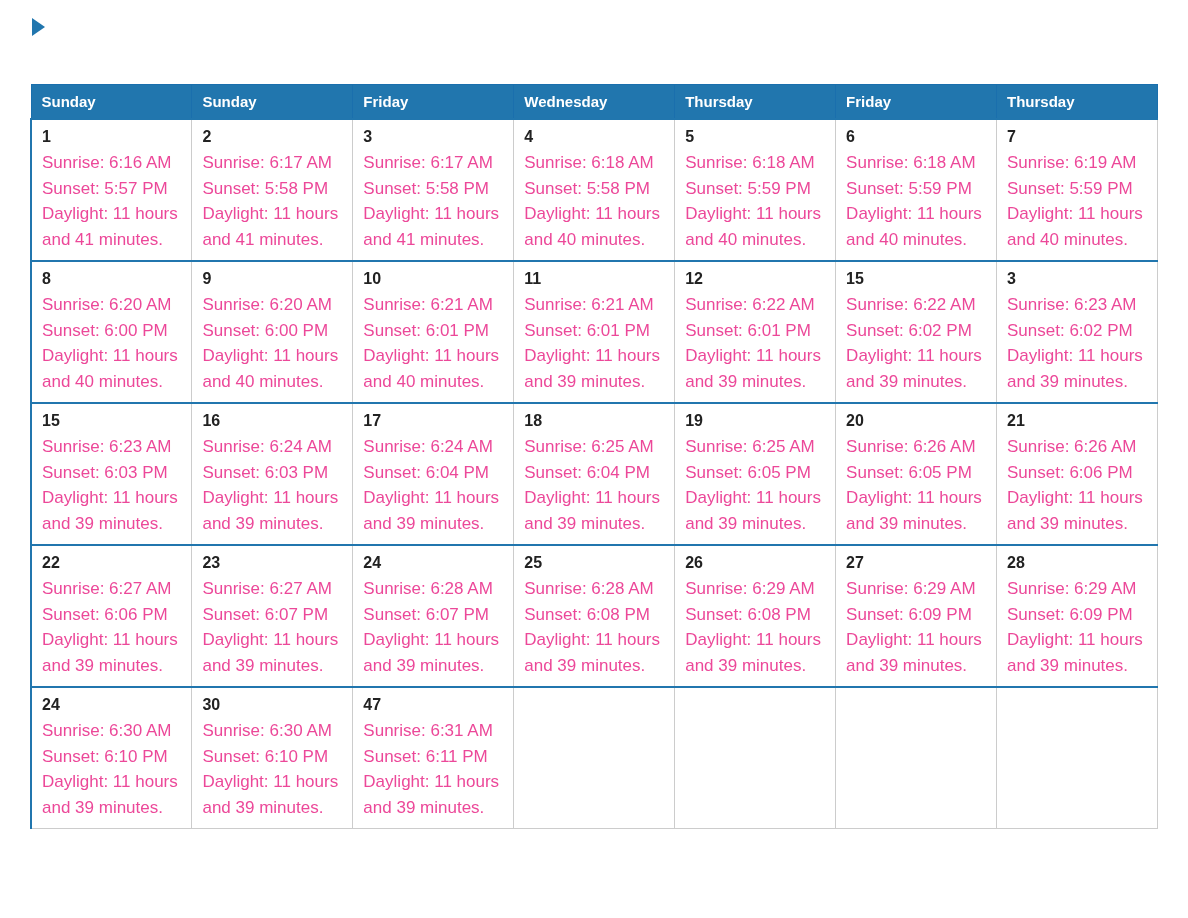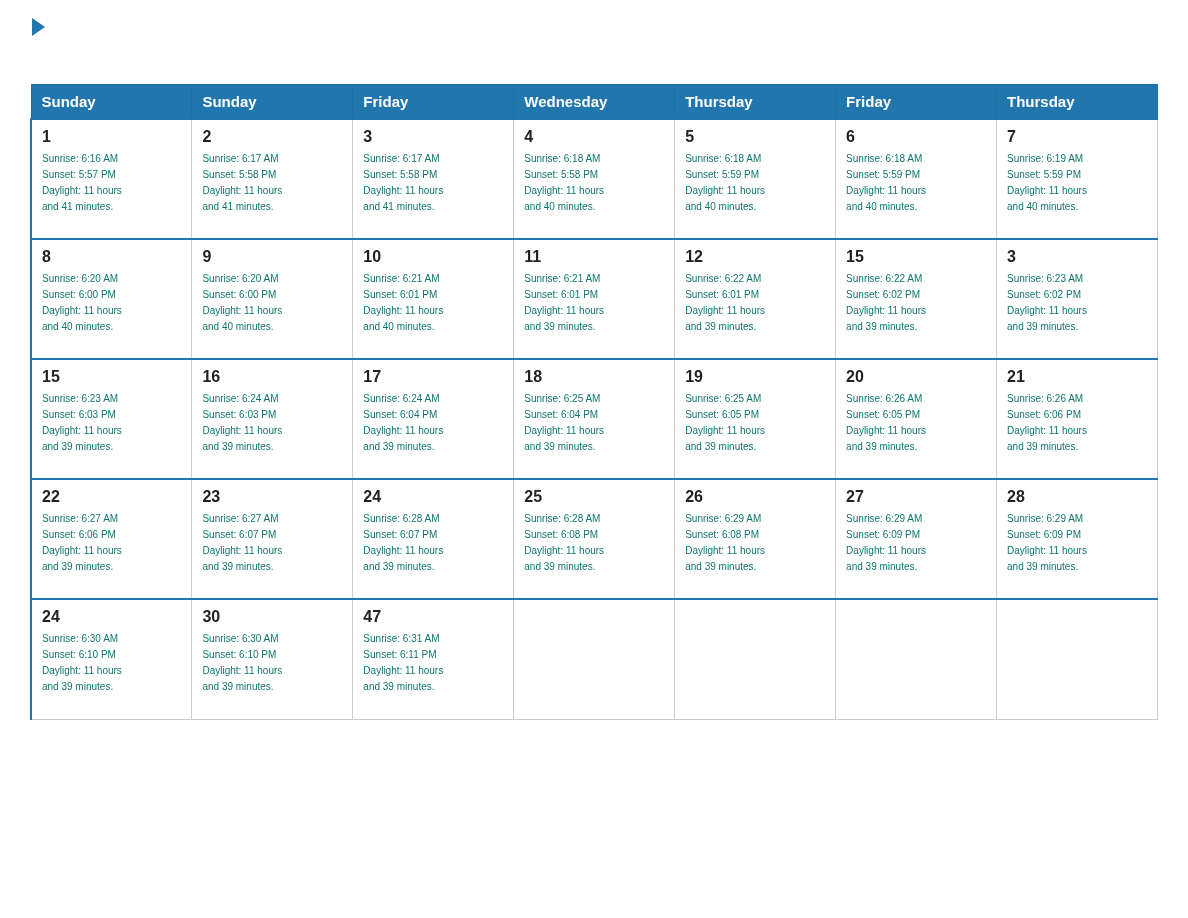--- a/index.html
+++ b/index.html
@@ -65,22 +65,22 @@
       height: 120px;
     }
     .day-num {
       font-size: 16px;
       font-weight: bold;
       color: #222;
       display: block;
       margin-bottom: 4px;
     }
     .day-info {
-      font-size: 10px;
-      color: #0f766e;
+      font-size: 17px;
+      color: #ec4899;
       line-height: 1.5;
     }
     .calendar-table tr td:first-child {
       border-left: 2px solid #2176ae;
     }
     .week-row td {
       border-top: 2px solid #2176ae;
     }
     .empty-cell {
       background: #fff;

